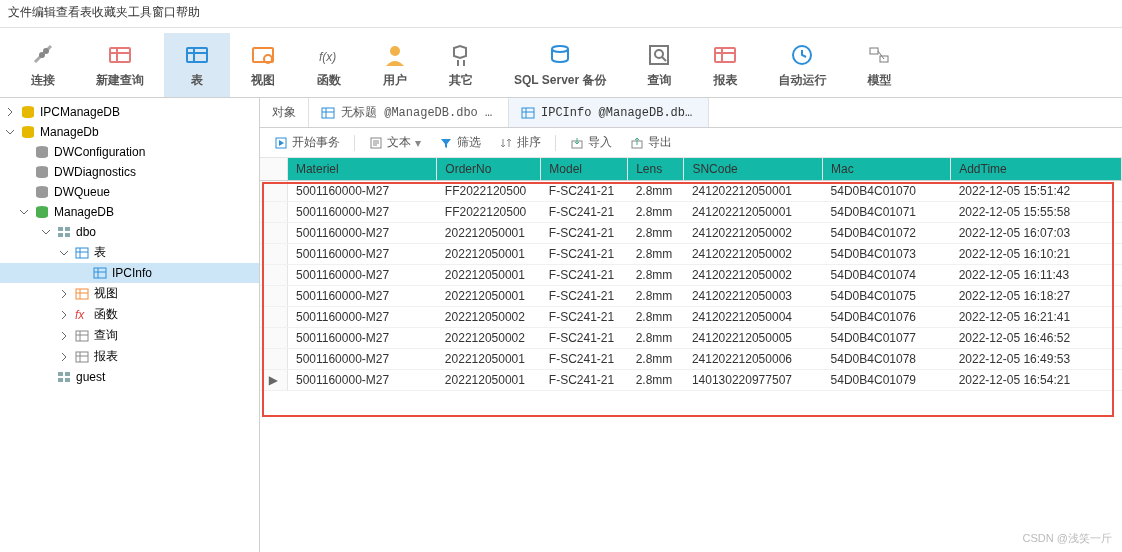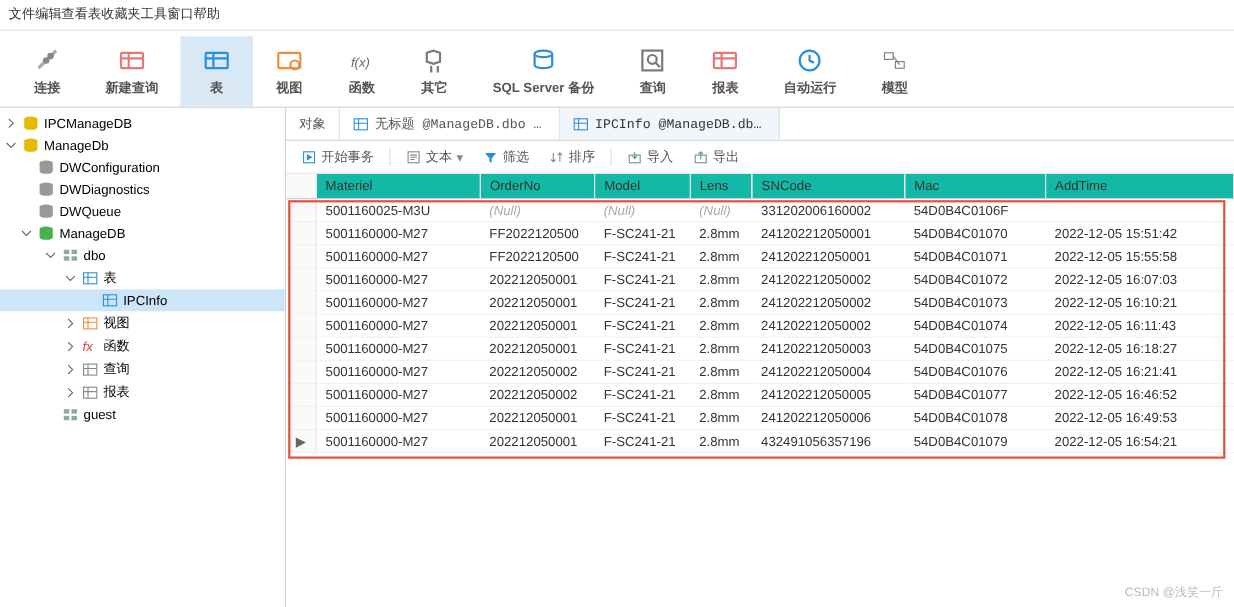--- a/index.html
+++ b/index.html
@@ -105,20 +105,29 @@
       </div>
       <div class="lbl">视图</div>
     </div>
     <div class="tool-btn">
       <div class="ico">
         <svg width="26" height="26">
           <text x="3" y="19" font-style="italic" font-size="16" fill="#6a6a6a">f(x)</text>
         </svg>
       </div>
       <div class="lbl">函数</div>
+    </div>
+    <div class="tool-btn">
+      <div class="ico">
+        <svg width="26" height="26">
+          <circle cx="13" cy="9" r="5" fill="#f2b34b"></circle>
+          <path d="M4 24 Q13 14 22 24 Z" fill="#f2b34b"></path>
+        </svg>
+      </div>
+      <div class="lbl">用户</div>
     </div>
     <div class="tool-btn">
       <div class="ico">
         <svg width="26" height="26">
           <path d="M6 6 L12 4 L18 6 L18 14 L12 16 L6 14 Z" fill="none" stroke="#7a7a7a" stroke-width="2"></path>
           <path d="M10 18 L10 24 M16 18 L16 24" stroke="#7a7a7a" stroke-width="2"></path>
         </svg>
       </div>
       <div class="lbl">其它</div>
     </div>
@@ -448,30 +457,20 @@
               <th style="width: 70px;">Model</th>
               <th style="width: 48px;">Lens</th>
               <th style="width: 130px;">SNCode</th>
               <th style="width: 120px;">Mac</th>
               <th style="width: 160px;">AddTime</th>
             </tr>
           </thead>
         <tbody id="tbody">
             <tr>
               <td class="rowmarker"></td>
-              <td>5001160025-M3U</td>
-              <td class="null">(Null)</td>
-              <td class="null">(Null)</td>
-              <td class="null">(Null)</td>
-              <td>331202006160002</td>
-              <td>54D0B4C0106F</td>
-              <td></td>
-            </tr>
-            <tr>
-              <td class="rowmarker"></td>
               <td>5001160000-M27</td>
               <td>FF2022120500</td>
               <td>F-SC241-21</td>
               <td>2.8mm</td>
               <td>241202212050001</td>
               <td>54D0B4C01070</td>
               <td>2022-12-05 15:51:42</td>
             </tr>
             <tr>
               <td class="rowmarker"></td>
@@ -552,21 +551,21 @@
               <td>241202212050006</td>
               <td>54D0B4C01078</td>
               <td>2022-12-05 16:49:53</td>
             </tr>
             <tr>
               <td class="rowmarker">▶</td>
               <td>5001160000-M27</td>
               <td>202212050001</td>
               <td>F-SC241-21</td>
               <td>2.8mm</td>
-              <td>432491056357196</td>
+              <td>140130220977507</td>
               <td>54D0B4C01079</td>
               <td>2022-12-05 16:54:21</td>
             </tr>
           </tbody>
       </table>
     </div>
   </div>
 </div>
 
 <div class="watermark">CSDN @浅笑一斤</div>

